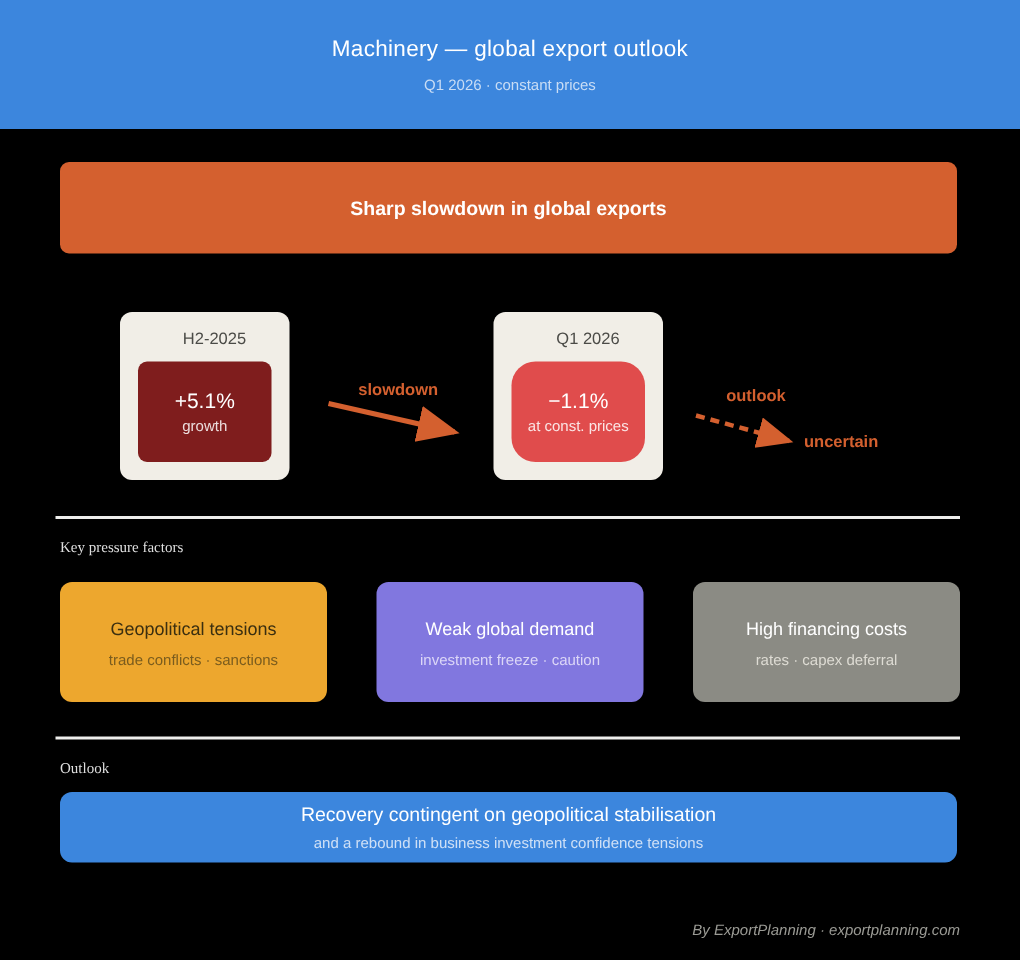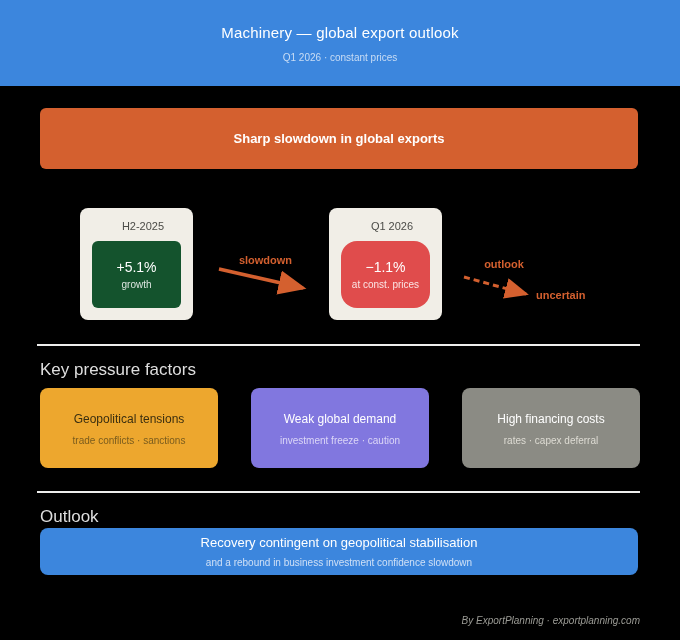--- a/index.html
+++ b/index.html
@@ -54,21 +54,21 @@
   .arrow-svg { position: absolute; }
   .arrow-label { position: absolute; font-size: 11px; font-weight: bold; }
   .lbl-slowdown { left: 213px; top: 254px; width: 105px; text-align: center; }
   .lbl-outlook  { left: 468px; top: 258px; width: 72px; text-align: center; }
   .lbl-uncertain{ left: 536px; top: 289px; }
 
   
   .divider { position: absolute; left: 37px; width: 603px; height: 2px; background: #eeeeec; }
   .divider-1 { top: 344px; }
   .divider-2 { top: 491px; }
-  .section-label { position: absolute; left: 40px; color: #dedede; font-size: 17px; }
+  .section-label { position: absolute; left: 40px; color: #dedede; font-size: 10px; font-family: Liberation Serif, serif; }
   .sl-pressure { top: 360px; }
   .sl-outlook  { top: 507px; }
 
   
   .factor {
     position: absolute; top: 388px; width: 178px; height: 80px;
     border-radius: 8px;
     display: flex; flex-direction: column; align-items: center; justify-content: center;
     gap: 7px; text-align: center;
   }
@@ -108,21 +108,21 @@
     <div class="header-title">Machinery — global export outlook</div>
     <div class="header-sub">Q1 2026 · constant prices</div>
   </div>
 
   <div class="banner" style="background-color: rgb(212, 96, 47);">
     <div class="banner-title">Sharp slowdown in global exports</div>
   </div>
 
   <div class="card card-from">
     <div class="card-period">H2-2025</div>
-    <div class="value-box" style="background-color: #14532d;">
+    <div class="value-box" style="background-color: #7f1d1d;">
       <div class="value-main">+5.1%</div>
       <div class="value-sub">growth</div>
     </div>
   </div>
 
   <div class="card card-to">
     <div class="card-period">Q1 2026</div>
     <div class="value-box" style="background-color: rgb(224, 76, 76); border-radius: 16px;">
       <div class="value-main">−1.1%</div>
       <div class="value-sub">at const. prices</div>
@@ -164,18 +164,18 @@
   <div class="factor factor-2" style="background-color: rgb(139, 139, 132);">
     <div class="factor-title">High financing costs</div>
     <div class="factor-sub">rates · capex deferral</div>
   </div>
 
   <div class="divider divider-2"></div>
   <div class="section-label sl-outlook">Outlook</div>
 
   <div class="outlook-box" style="background-color: rgb(60, 134, 221);">
     <div class="outlook-title">Recovery contingent on geopolitical stabilisation</div>
-    <div class="outlook-sub">and a rebound in business investment confidence slowdown</div>
+    <div class="outlook-sub">and a rebound in business investment confidence tensions</div>
   </div>
 
   <div class="footer">By ExportPlanning · exportplanning.com</div>
 
 </div>
 
 </body></html>

